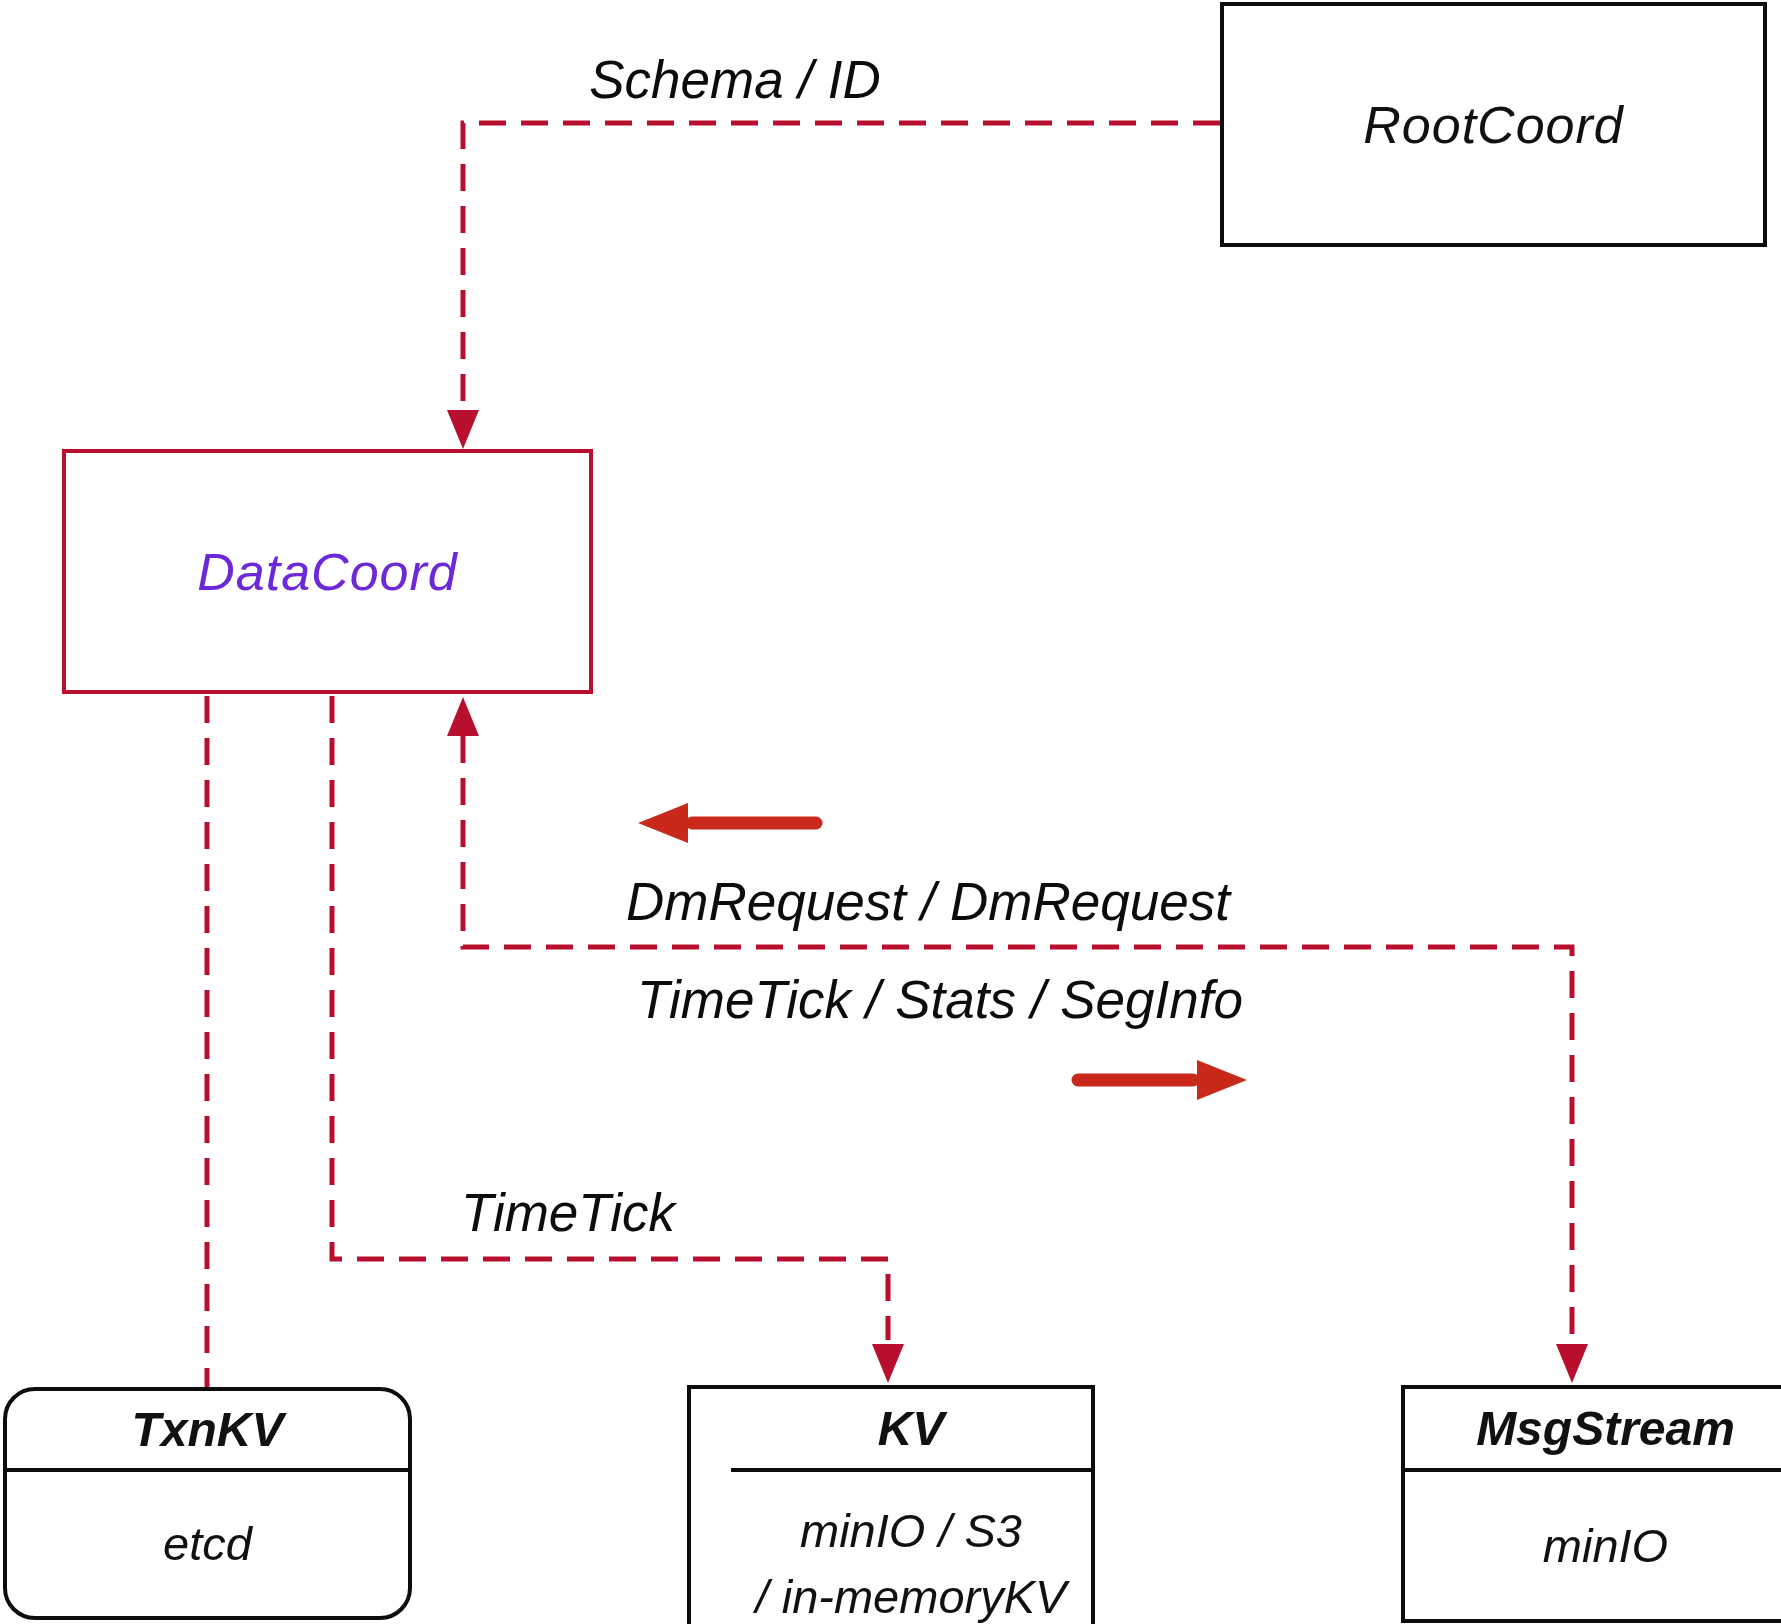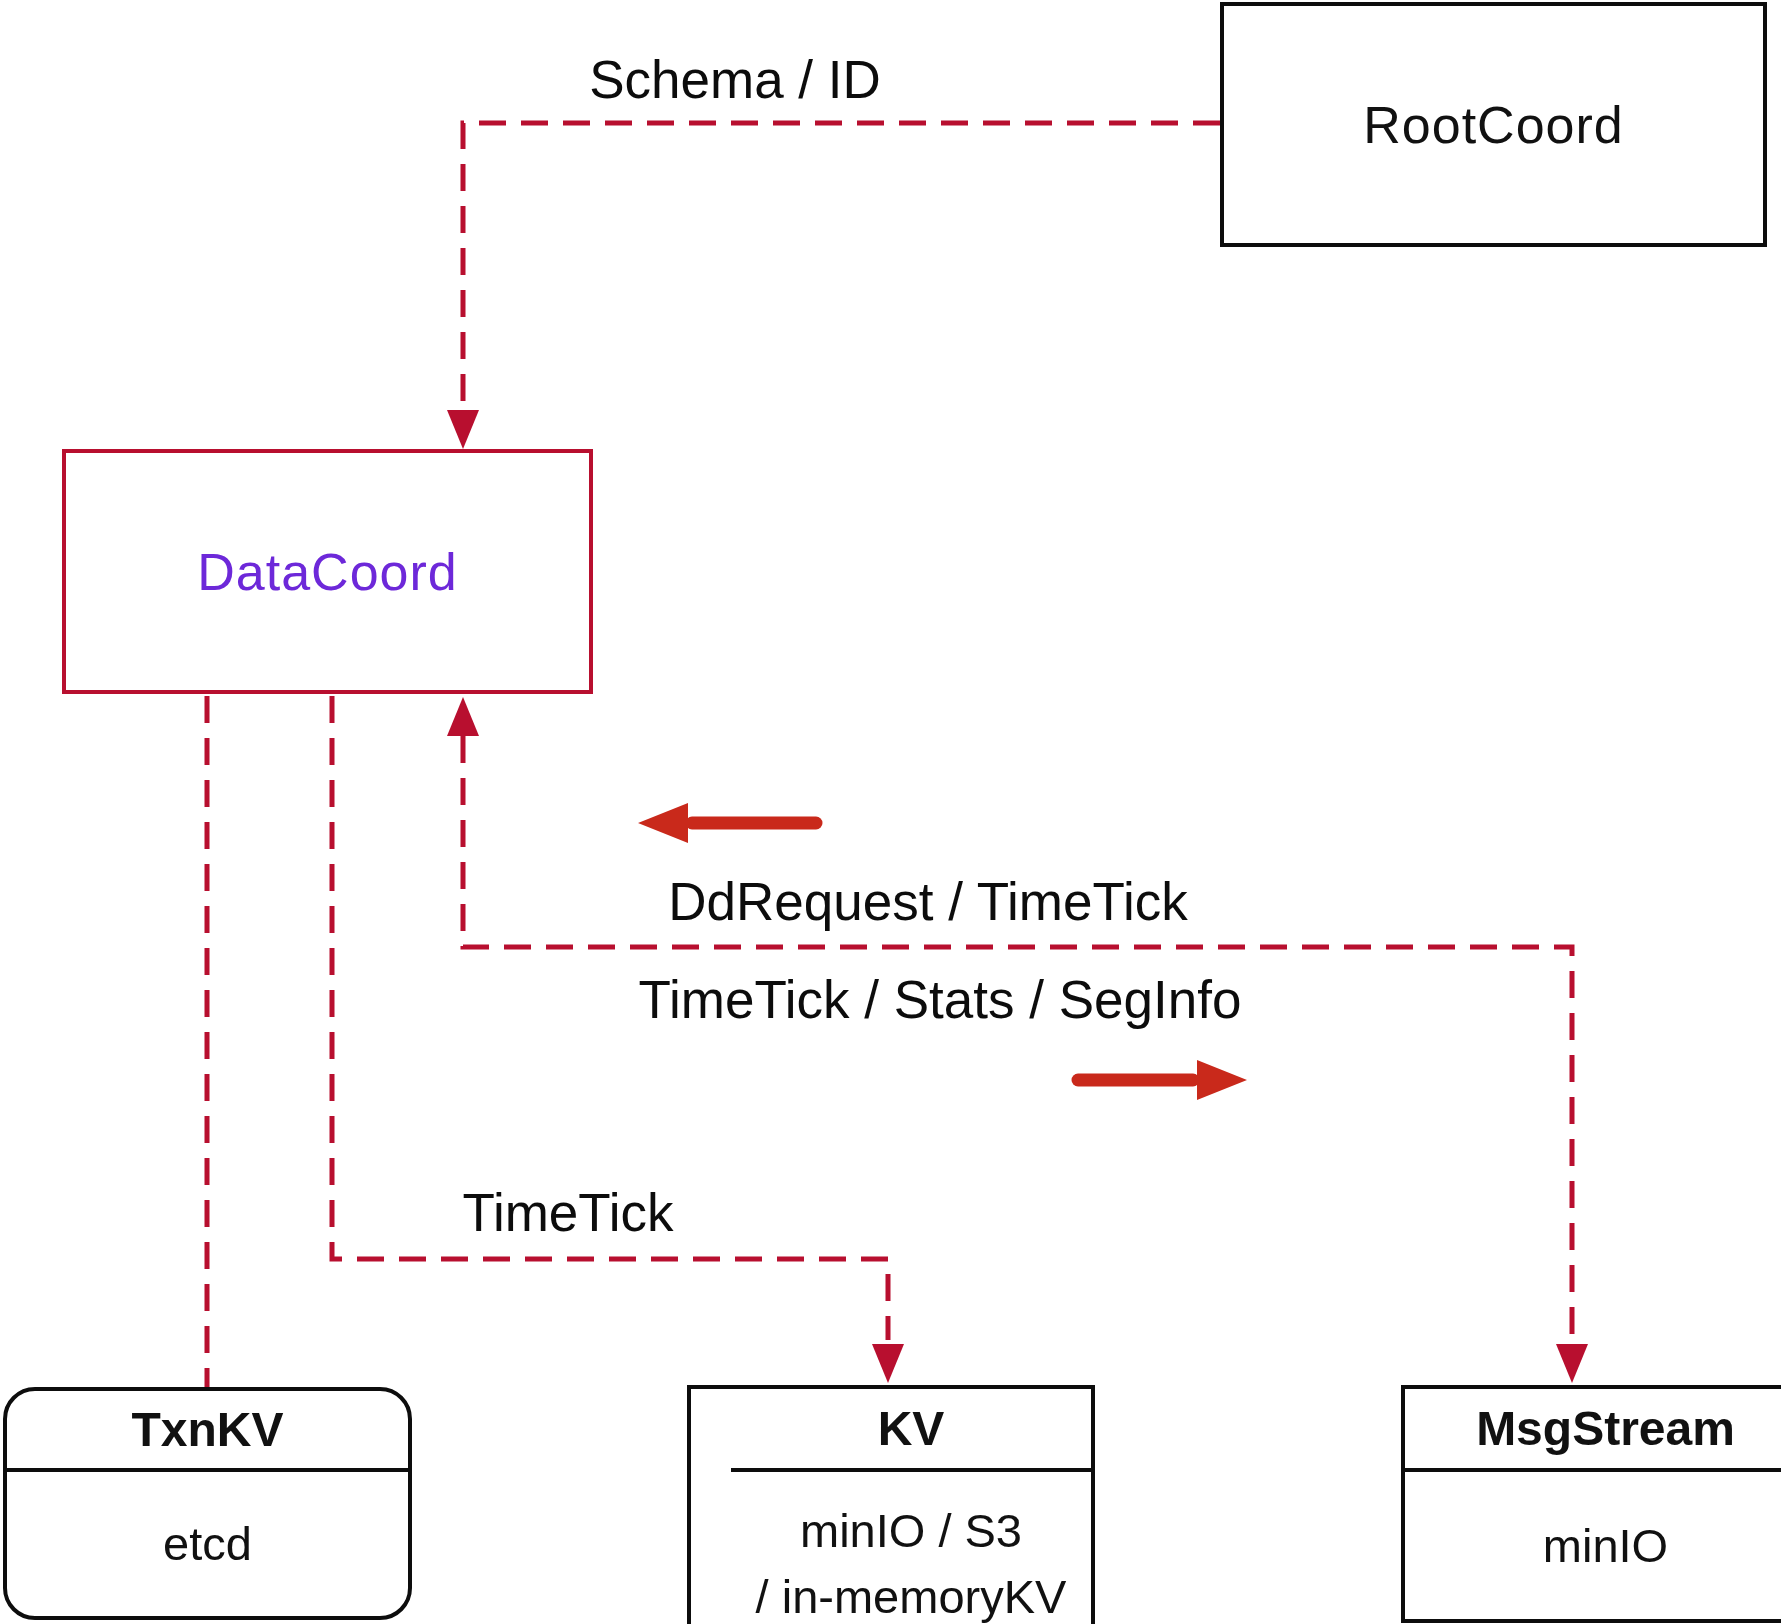--- a/index.html
+++ b/index.html
@@ -8,20 +8,21 @@
     background: #ffffff;
   }
   .canvas {
     position: relative;
     width: 1781px;
     height: 1624px;
     background: #ffffff;
     font-family: "Liberation Sans", "DejaVu Sans", sans-serif;
     color: #111111;
     overflow: hidden;
+    font-style: italic;
   }
   svg.wires {
     position: absolute;
     left: 0; top: 0;
     width: 1781px;
     height: 1624px;
   }
   
   .node {
     position: absolute;
@@ -144,16 +145,16 @@
   </div>
 
   <div class="table" id="msgstream">
     <div class="hdr">MsgStream</div>
     <div class="cell">
       <div>minIO</div>
     </div>
   </div>
 
   <div class="edge-label" id="lbl-schema">Schema / ID</div>
-  <div class="edge-label" id="lbl-dd">DdRequest / TimeTick</div>
+  <div class="edge-label" id="lbl-dd">DmRequest / DmRequest</div>
   <div class="edge-label" id="lbl-timetick">TimeTick / Stats / SegInfo</div>
   <div class="edge-label" id="lbl-binlogs">TimeTick</div>
 </div>
 
 </body></html>

